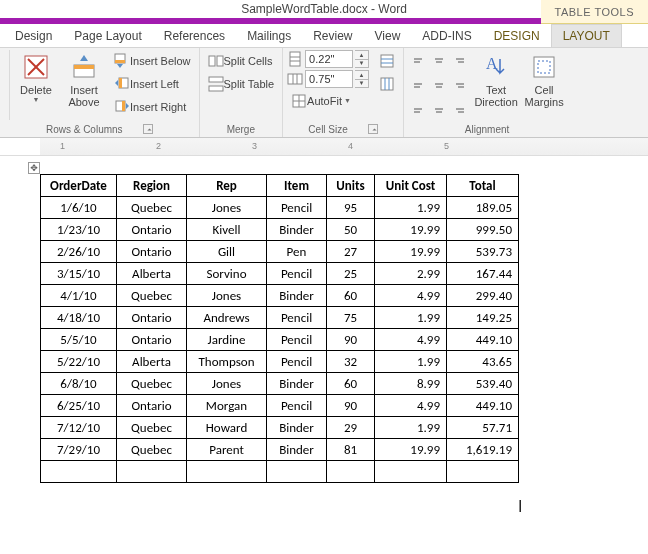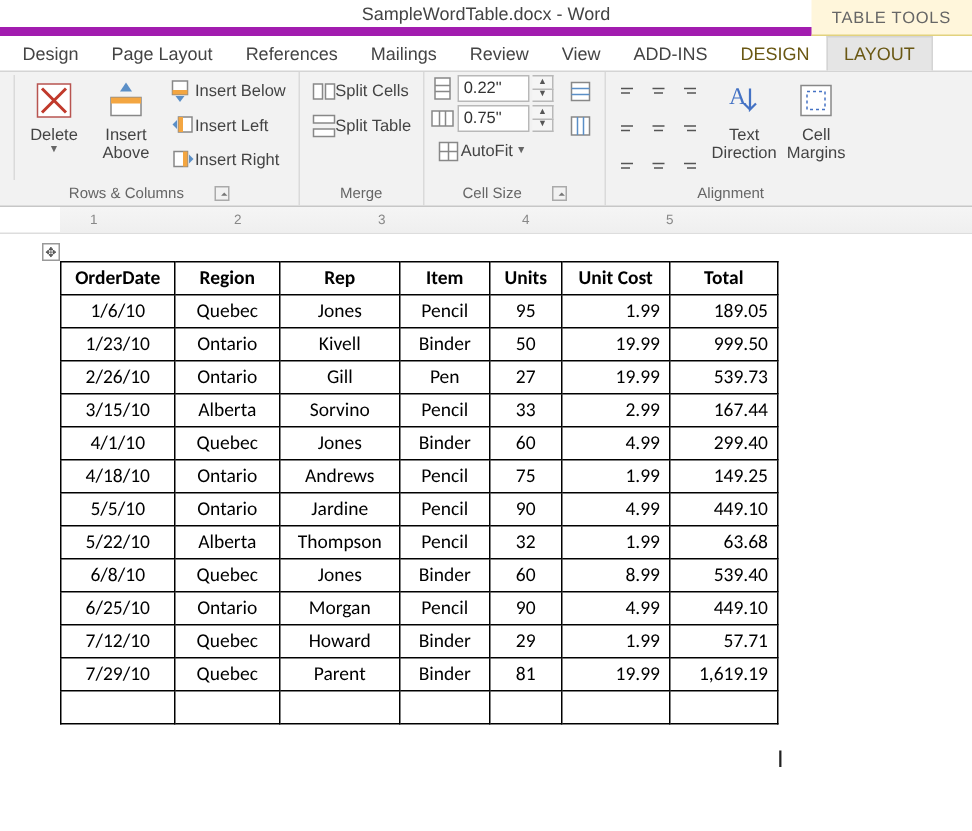--- a/index.html
+++ b/index.html
@@ -366,21 +366,21 @@
           <td class="c-item">Pen</td>
           <td class="c-units">27</td>
           <td class="c-cost">19.99</td>
           <td class="c-total">539.73</td>
         </tr>
         <tr>
           <td class="c-date">3/15/10</td>
           <td class="c-region">Alberta</td>
           <td class="c-rep">Sorvino</td>
           <td class="c-item">Pencil</td>
-          <td class="c-units">33</td>
+          <td class="c-units">25</td>
           <td class="c-cost">2.99</td>
           <td class="c-total">167.44</td>
         </tr>
         <tr>
           <td class="c-date">4/1/10</td>
           <td class="c-region">Quebec</td>
           <td class="c-rep">Jones</td>
           <td class="c-item">Binder</td>
           <td class="c-units">60</td>
           <td class="c-cost">4.99</td>
@@ -404,21 +404,21 @@
           <td class="c-cost">4.99</td>
           <td class="c-total">449.10</td>
         </tr>
         <tr>
           <td class="c-date">5/22/10</td>
           <td class="c-region">Alberta</td>
           <td class="c-rep">Thompson</td>
           <td class="c-item">Pencil</td>
           <td class="c-units">32</td>
           <td class="c-cost">1.99</td>
-          <td class="c-total">63.68</td>
+          <td class="c-total">43.65</td>
         </tr>
         <tr>
           <td class="c-date">6/8/10</td>
           <td class="c-region">Quebec</td>
           <td class="c-rep">Jones</td>
           <td class="c-item">Binder</td>
           <td class="c-units">60</td>
           <td class="c-cost">8.99</td>
           <td class="c-total">539.40</td>
         </tr>

